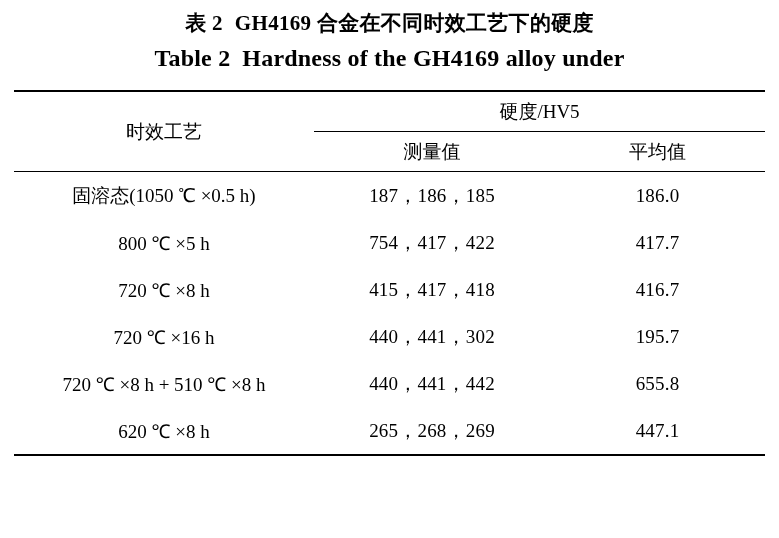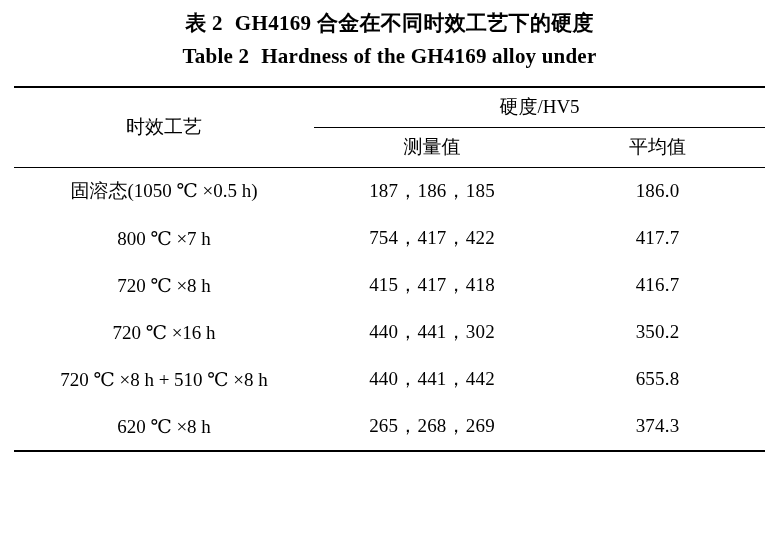--- a/index.html
+++ b/index.html
@@ -13,35 +13,36 @@
     font-family: "Liberation Serif", "DejaVu Serif", serif;
     color: #000000;
     overflow: hidden;
   }
   .page {
     width: 779px;
     height: 538px;
     box-sizing: border-box;
     padding: 8px 14px 0 14px;
     position: relative;
+    font-family: Liberation Serif, serif;
   }
   .caption {
     text-align: center;
     font-weight: bold;
     line-height: 1.45;
   }
   .caption-line1 {
     font-size: 21px;
     letter-spacing: 0.3px;
   }
   .caption-line1 .cap-label {
     margin-right: 12px;
   }
   .caption-line2, .caption-line3 {
-    font-size: 21px;
+    font-size: 24px;
     letter-spacing: 0.2px;
   }
   .caption-line2 .cap-label {
     margin-right: 12px;
   }
   .caption-line2 {
     margin-top: 3px;
   }
   .caption-line3 {
     margin-top: 3px;
@@ -110,40 +111,40 @@
         <td class="hdr-group col-meas">测量值</td>
         <td class="hdr-group col-avg">平均值</td>
       </tr>
 
       <tr class="data-row rule-mid">
         <td class="nowrap">固溶态(1050 ℃ ×0.5 h)</td>
         <td class="num">187，186，185</td>
         <td class="num">186.0</td>
       </tr>
       <tr class="data-row">
-        <td class="nowrap">800 ℃ ×7 h</td>
+        <td class="nowrap">800 ℃ ×5 h</td>
         <td class="num">754，417，422</td>
         <td class="num">417.7</td>
       </tr>
       <tr class="data-row">
         <td class="nowrap">720 ℃ ×8 h</td>
         <td class="num">415，417，418</td>
         <td class="num">416.7</td>
       </tr>
       <tr class="data-row">
         <td class="nowrap">720 ℃ ×16 h</td>
         <td class="num">440，441，302</td>
-        <td class="num">350.2</td>
+        <td class="num">195.7</td>
       </tr>
       <tr class="data-row">
         <td class="nowrap">720 ℃ ×8 h + 510 ℃ ×8 h</td>
         <td class="num">440，441，442</td>
         <td class="num">655.8</td>
       </tr>
       <tr class="data-row rule-bottom">
         <td class="nowrap">620 ℃ ×8 h</td>
         <td class="num">265，268，269</td>
-        <td class="num">374.3</td>
+        <td class="num">447.1</td>
       </tr>
     </tbody>
   </table>
 
 </div>
 
 </body></html>

